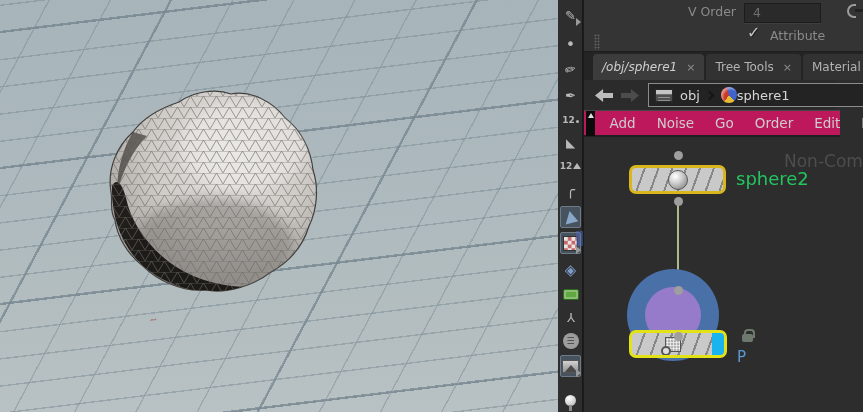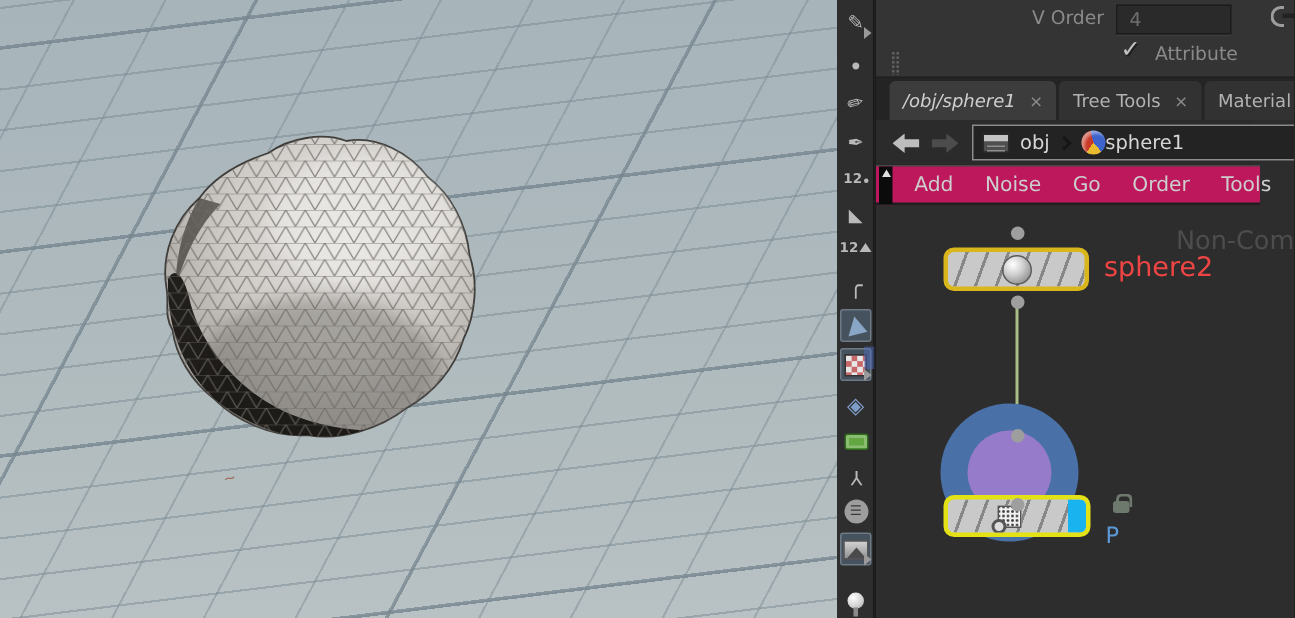--- a/index.html
+++ b/index.html
@@ -263,37 +263,37 @@
       </div>
     </div>
 
     <div class="abs menubar">
       <div class="menuscroll"></div>
       <div class="menuitems">
         <span class="menuitem">Add</span>
         <span class="menuitem">Noise</span>
         <span class="menuitem">Go</span>
         <span class="menuitem">Order</span>
-        <span class="menuitem">Tools</span>
+        <span class="menuitem">Edit</span>
         <span class="menuitem">Layout</span>
 
       </div>
     </div>
 
     <div class="abs network">
       <div class="abs watermark">Non-Commercial</div>
 
       <div class="abs wire"></div>
 
       <div class="abs ndot" style="left:90px;top:14px"></div>
       <div class="abs nodebody node-sphere">
         <span class="sph-icon"></span>
       </div>
       <div class="abs ndot" style="left:90px;top:60px"></div>
-      <div class="abs nlabel" style="left:152px;top:31px;color:#ef4444;font-size:18px">sphere2</div>
+      <div class="abs nlabel" style="left:152px;top:31px;color:#22c55e;font-size:18px">sphere2</div>
 
       <div class="abs circ-outer"></div>
       <div class="abs circ-inner"></div>
       <div class="abs ndot" style="left:90px;top:149px"></div>
       <div class="abs nodebody node-mountain">
         <span class="mnt-icon" style="margin-right:10px"></span>
         <span class="flag-display"></span>
       </div>
       <div class="abs ndot" style="left:90px;top:195px"></div>
       <div class="abs lock"></div>

